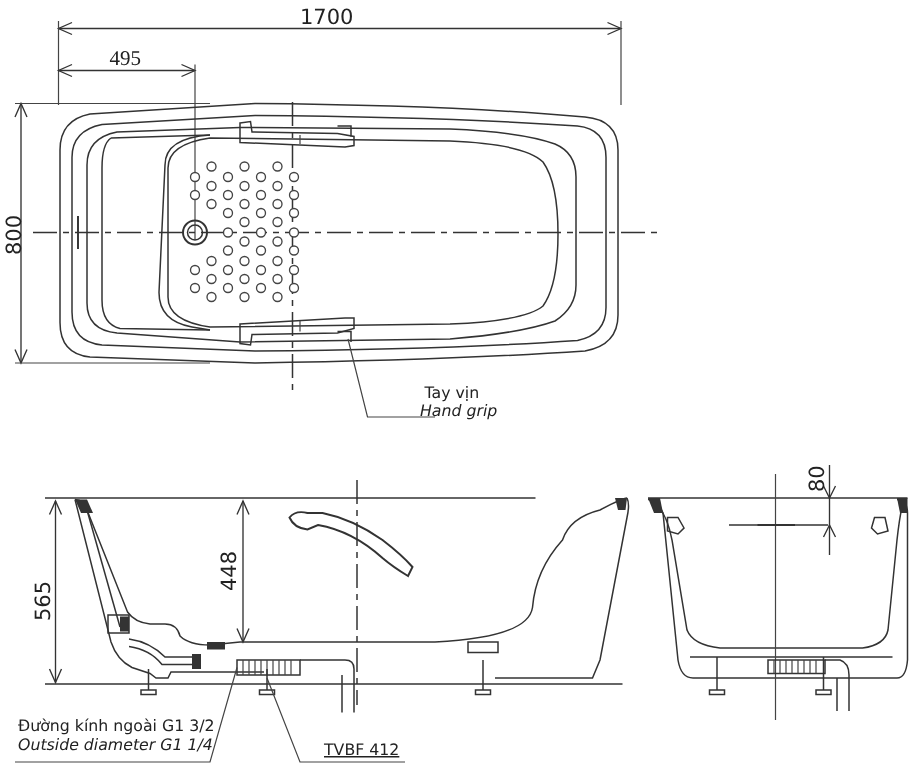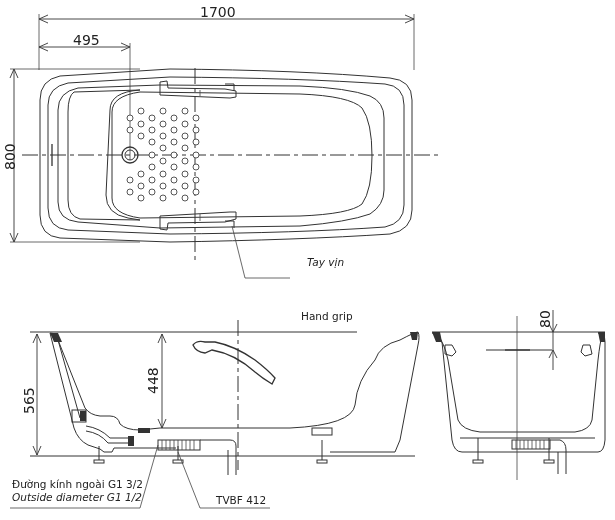--- a/index.html
+++ b/index.html
@@ -218,25 +218,25 @@
     <path class="ln" d="M550,440 L560,440 Q566,442 566,450 L566,474 M558,452 L558,474"></path>
 
     <line class="ln" x1="478" y1="438" x2="478" y2="460"></line>
       <rect class="ln" x="473" y="460" width="10" height="3"></rect>
     <line class="ln" x1="549" y1="438" x2="549" y2="460"></line>
       <rect class="ln" x="544" y="460" width="10" height="3"></rect>
   </g>
 </svg>
 
 <div class="lbl dimtxt" style="left:200px;top:5px;">1700</div>
-<div class="lbl dimtxt" style="left:73px;top:33px;">495</div>
+<div class="lbl dimtxt" style="left:73px;top:33px;font-family:Liberation Serif, serif;">495</div>
 <div class="lbl dimtxt vtxt" style="left:3px;top:170px;">800</div>
 
 <div class="lbl dimtxt vtxt" style="left:22px;top:414px;">565</div>
 <div class="lbl dimtxt vtxt" style="left:146px;top:394px;">448</div>
 <div class="lbl dimtxt vtxt" style="left:538px;top:328px;">80</div>
 
-<div class="lbl note" style="left:307px;top:257px;font-style:italic;">Tay vịn</div>
-<div class="lbl note" style="left:301px;top:269px;margin-top:42px;">Hand grip</div>
+<div class="lbl note" style="left:283px;top:257px;">Tay vịn</div>
+<div class="lbl note" style="left:280px;top:269px;font-style:italic;">Hand grip</div>
 
 <div class="lbl note" style="left:12px;top:479px;">Đường kính ngoài G1 3/2</div>
-<div class="lbl note" style="left:12px;top:492px;font-style:italic;">Outside diameter G1 1/2</div>
-<div class="lbl note" style="left:216px;top:495px;">TVBF 412</div>
+<div class="lbl note" style="left:12px;top:492px;font-style:italic;">Outside diameter G1 1/4</div>
+<div class="lbl note" style="left:216px;top:495px;text-decoration:underline;">TVBF 412</div>
 
 </body></html>

